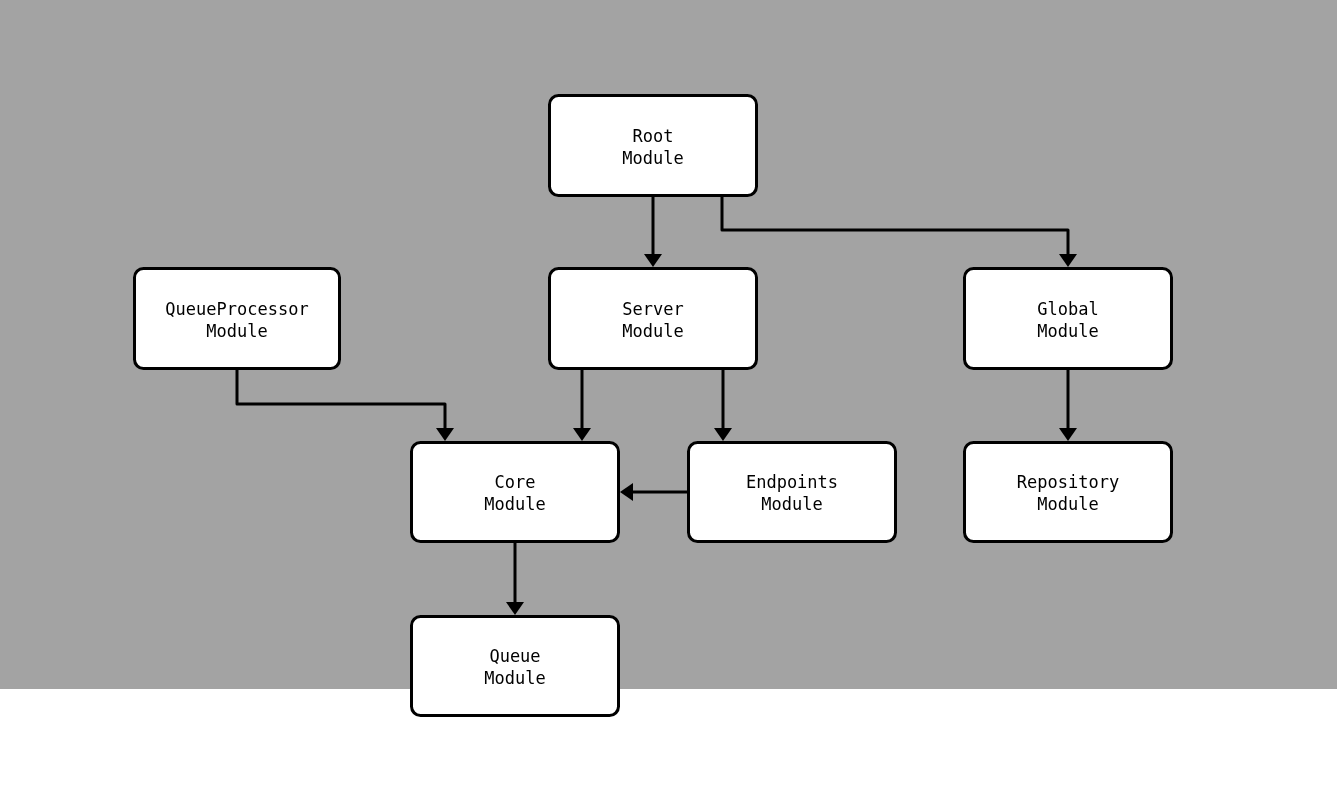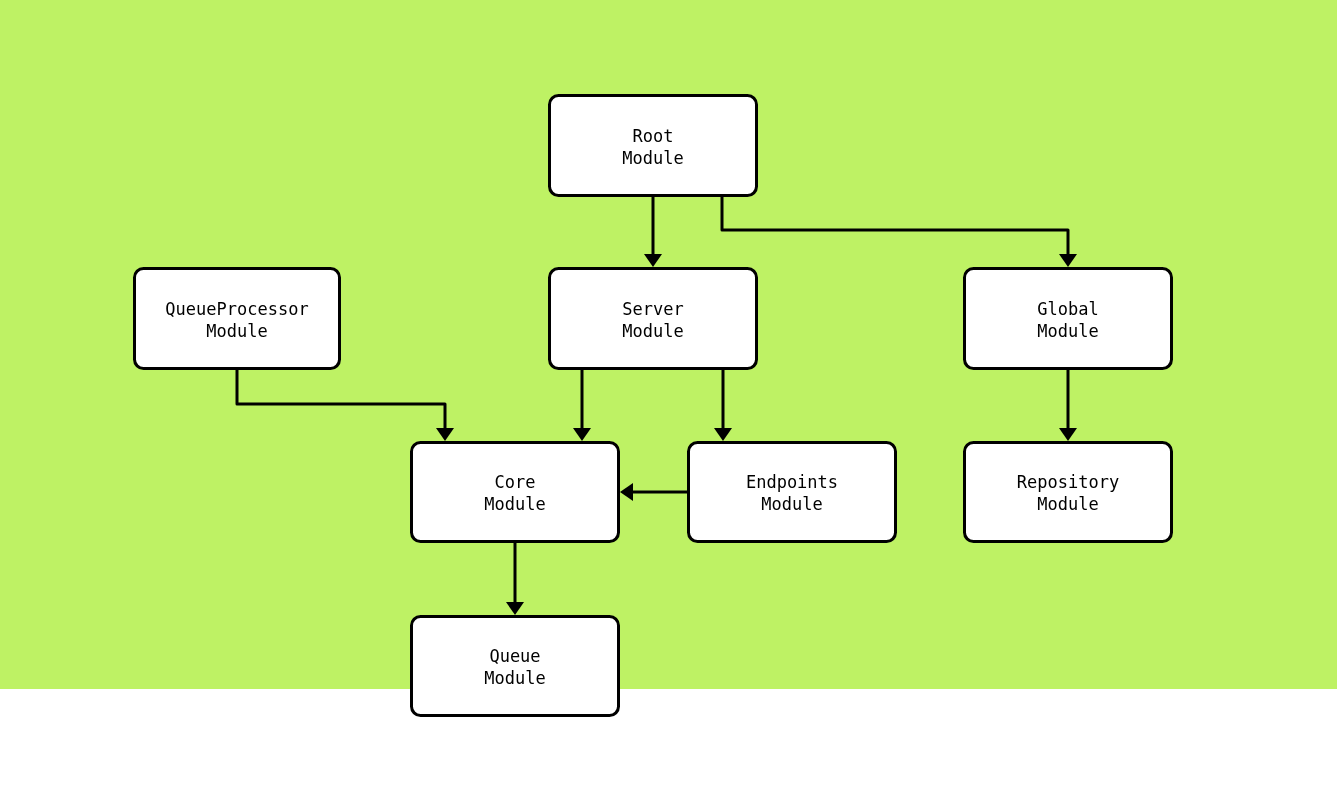--- a/index.html
+++ b/index.html
@@ -11,21 +11,21 @@
   body {
     width: 1337px;
     height: 809px;
     overflow: hidden;
     font-family: "DejaVu Sans Mono", "Liberation Mono", monospace;
   }
   #diagram-root {
     position: relative;
     width: 1337px;
     height: 689px;
-    background: #bef264;
+    background: #a3a3a3;
   }
   svg#graph {
     display: block;
     width: 1337px;
     height: 809px;
   }
   .node-box {
     fill: #ffffff;
     stroke: #000000;
     stroke-width: 3;

